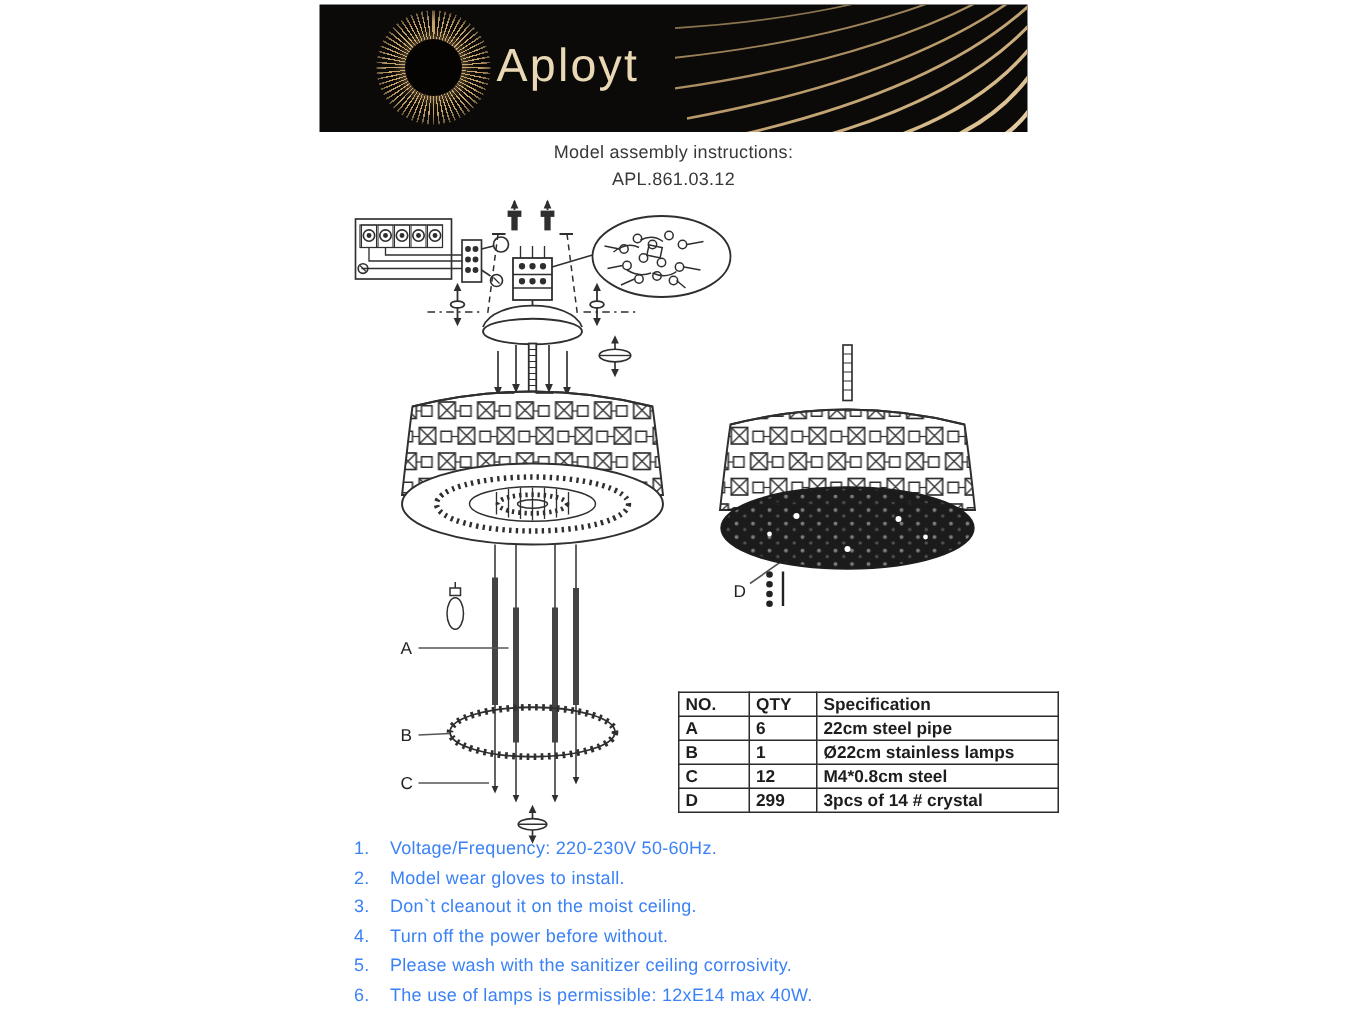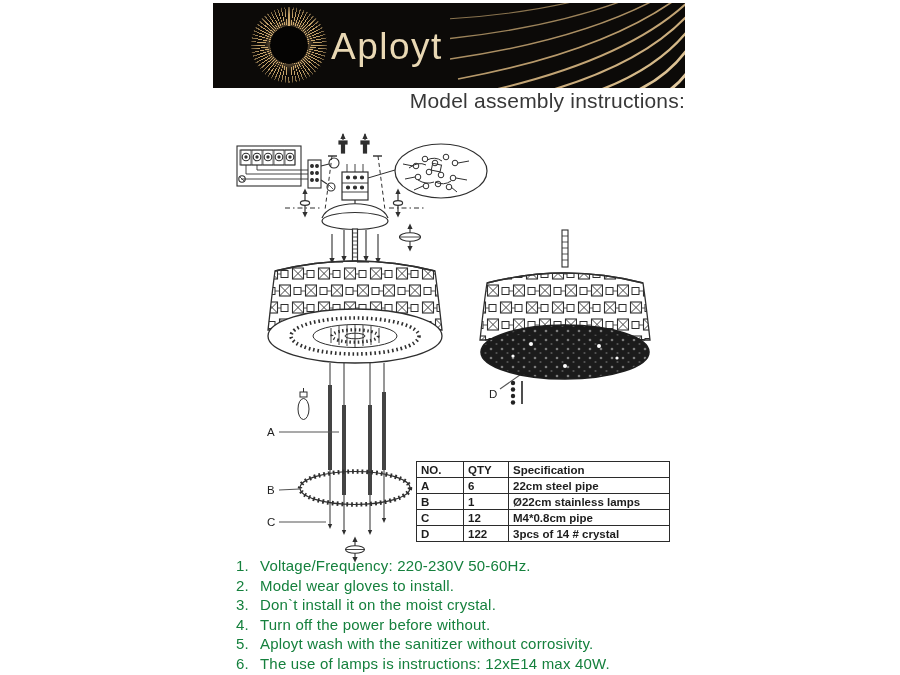--- a/index.html
+++ b/index.html
@@ -8,42 +8,42 @@
 
   
   .banner{position:absolute;left:213px;top:3px;width:472px;height:85px;background:#0c0a08;overflow:hidden;}
   .sunburst-wrap{position:absolute;left:38px;top:4px;width:76px;height:76px;}
   .sunburst{position:absolute;inset:0;border-radius:50%;
     background:repeating-conic-gradient(from 0deg,rgba(208,172,112,.95) 0deg 1.7deg,rgba(12,10,8,0) 1.7deg 5.6deg);}
   .sunburst-fade{position:absolute;inset:-3px;border-radius:50%;
     background:radial-gradient(circle,rgba(12,10,8,0) 0 52%,#0c0a08 78%);}
   .sunburst-core{position:absolute;left:50%;top:50%;width:38px;height:38px;transform:translate(-50%,-50%);
     background:#050403;border-radius:50%;box-shadow:0 0 7px 3px rgba(225,185,125,.45);}
-  .brand{position:absolute;left:118px;top:23px;font-size:37px;letter-spacing:1.5px;color:#e9d8b4;font-weight:400;}
+  .brand{position:absolute;left:118px;top:23px;font-size:31px;letter-spacing:1.5px;color:#e9d8b4;font-weight:400;}
   .rays{position:absolute;right:0;top:0;}
 
   
   .title-block{position:absolute;left:213px;top:92px;width:472px;text-align:center;line-height:18px;}
-  .title-line{font-size:21px;color:#383838;letter-spacing:.2px;text-align:right;}
+  .title-line{font-size:12px;color:#383838;letter-spacing:.2px;}
 
   
   .diagram{position:absolute;left:213px;top:130px;}
   .diagram svg{display:block;}
 
   
-  .parts-table{position:absolute;left:416px;top:461px;border-collapse:collapse;font-size:11.5px;color:#1d1d1d;}
+  .parts-table{position:absolute;left:452px;top:461px;border-collapse:collapse;font-size:11.5px;color:#1d1d1d;}
   .parts-table th,.parts-table td{border:1.7px solid #2b2b2b;padding:0 4px;height:15px;
     text-align:left;font-weight:600;white-space:nowrap;}
   .col-no{width:38px;} .col-qty{width:36px;margin-left:19px;} .col-spec{width:152px;}
 
   
   .instructions{position:absolute;left:236px;top:556px;width:460px;margin:0;padding:0;
     list-style:none;counter-reset:n;}
   .instructions li{counter-increment:n;position:relative;padding-left:24px;
-    font-size:15px;line-height:19.6px;color:#15803d;letter-spacing:.2px;}
+    font-size:12px;line-height:19.6px;color:#3b82f6;letter-spacing:.2px;}
   .instructions li::before{content:counter(n) ".";position:absolute;left:0;}
 </style>
 </head>
 <body>
 
 <div class="page">
 
   <div class="banner">
     <div class="sunburst-wrap">
       <div class="sunburst"></div>
@@ -60,20 +60,21 @@
       <path d="M248,0   Q196,68 55,99" stroke="#ccae7e" stroke-width="2.1" fill="none"></path>
       <path d="M250,10  Q210,78 95,103" stroke="#d5b988" stroke-width="2.3" fill="none"></path>
       <path d="M252,20  Q224,86 140,103" stroke="#ddc294" stroke-width="2.6" fill="none"></path>
       <path d="M254,32  Q238,92 185,101" stroke="#e3caa0" stroke-width="2.8" fill="none"></path>
       <path d="M256,44  Q250,96 225,99" stroke="#e8d2ab" stroke-width="3" fill="none"></path>
     </svg>
   </div>
 
   <div class="title-block">
     <div class="title-line">Model assembly instructions:</div>
+    <div class="title-line">APL.861.03.12</div>
   </div>
 
   <div class="diagram">
     <svg width="472" height="445" viewBox="0 0 472 445">
       <defs>
         <pattern id="xtal" width="26" height="34" patternUnits="userSpaceOnUse">
           <rect width="26" height="34" fill="#fff"></rect>
           <rect x="1.5" y="2" width="11" height="11" fill="#fff" stroke="#2f2f2f" stroke-width="1.1"></rect>
           <path d="M1.5 2 L12.5 13 M12.5 2 L1.5 13" stroke="#2f2f2f" stroke-width="0.9"></path>
           <rect x="16" y="4.5" width="7" height="7" fill="#fff" stroke="#2f2f2f" stroke-width="1"></rect>
@@ -311,32 +312,32 @@
         <td>22cm steel pipe</td>
       </tr>
       <tr>
         <td>B</td>
         <td>1</td>
         <td>Ø22cm stainless lamps</td>
       </tr>
       <tr>
         <td>C</td>
         <td>12</td>
-        <td>M4*0.8cm pipe</td>
+        <td>M4*0.8cm steel</td>
       </tr>
       <tr>
         <td>D</td>
-        <td>122</td>
+        <td>299</td>
         <td>3pcs of 14 # crystal</td>
       </tr>
     </tbody>
   </table>
 
   <ol class="instructions">
     <li>Voltage/Frequency: 220-230V 50-60Hz.</li>
     <li>Model wear gloves to install.</li>
-    <li>Don`t install it on the moist crystal.</li>
+    <li>Don`t cleanout it on the moist ceiling.</li>
     <li>Turn off the power before without.</li>
-    <li>Aployt wash with the sanitizer without corrosivity.</li>
-    <li>The use of lamps is instructions: 12xE14 max 40W.</li>
+    <li>Please wash with the sanitizer ceiling corrosivity.</li>
+    <li>The use of lamps is permissible: 12xE14 max 40W.</li>
   </ol>
 
 </div>
 
 </body></html>

